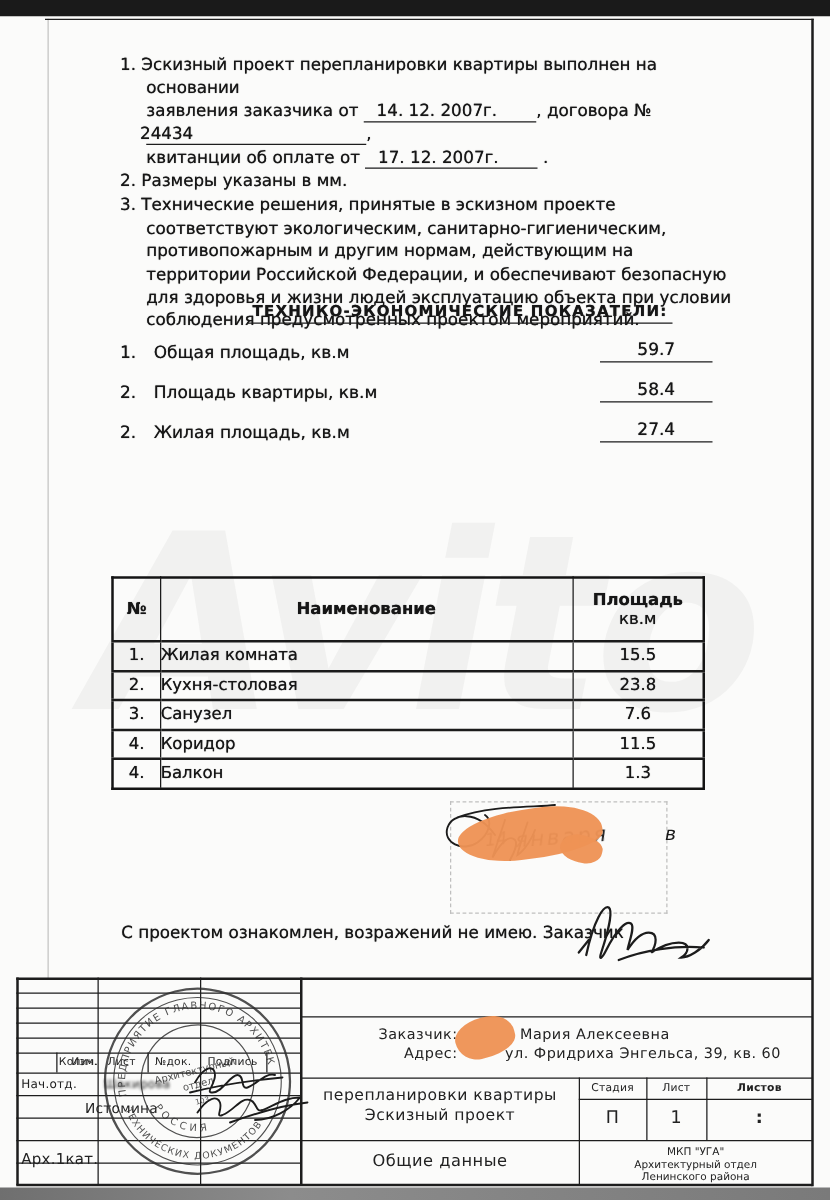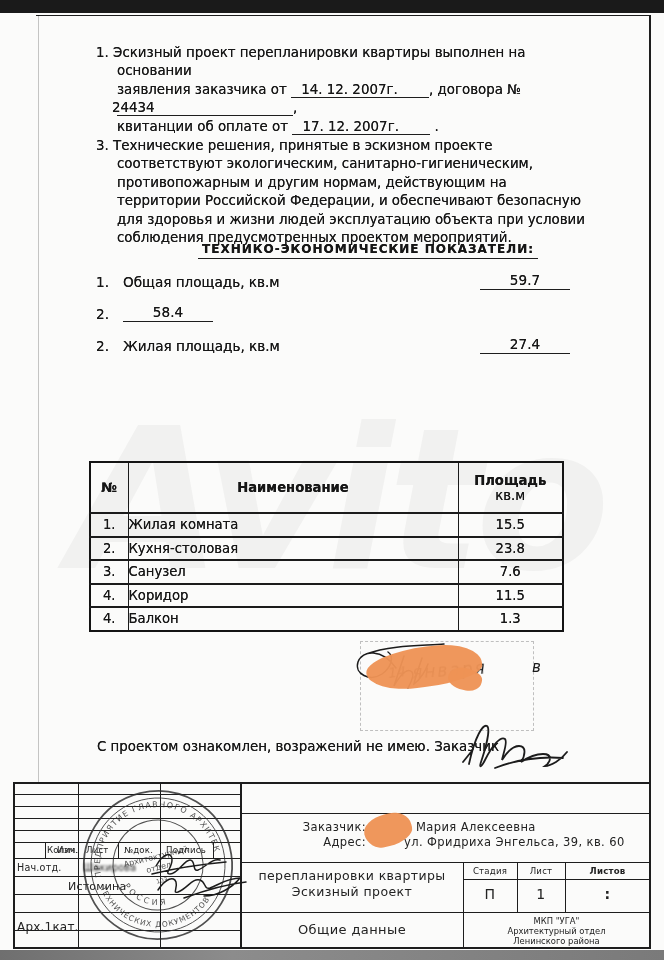--- a/index.html
+++ b/index.html
@@ -76,33 +76,38 @@
       <span>1.</span>
       <span>Эскизный проект перепланировки квартиры выполнен на основании</span><br>
       <span>заявления заказчика от</span>
       <span class="blank">14. 12. 2007г.</span><span>, договора №</span>
       <span class="blank wide">24434</span><span>,</span><br>
       <span>квитанции об оплате от</span>
       <span class="blank">17. 12. 2007г.</span>
       <span>.</span>
     </div>
     <div class="item">
+      <span>2.</span>
+      <span>Размеры указаны в мм.</span>
+    </div>
+    <div class="item">
       <span>3.</span>
       <span>Технические решения, принятые в эскизном проекте соответствуют экологическим, санитарно-гигиеническим, противопожарным и другим нормам, действующим на территории Российской Федерации, и обеспечивают безопасную для здоровья и жизни людей эксплуатацию объекта при условии соблюдения предусмотренных проектом мероприятий.</span>
     </div>
   </div>
 
   <div class="abs sec-head typed" style="left:198px;top:242px;">ТЕХНИКО-ЭКОНОМИЧЕСКИЕ ПОКАЗАТЕЛИ:</div>
   <div class="tep-row typed" style="top:272px;">
     <span class="tep-num">1.</span>
     <span class="tep-label">Общая площадь,  кв.м</span>
     <span class="tep-val">59.7</span>
   </div>
   <div class="tep-row typed" style="top:304px;">
     <span class="tep-num">2.</span>
+    <span class="tep-label">Площадь квартиры,  кв.м</span>
     <span class="tep-val">58.4</span>
   </div>
   <div class="tep-row typed" style="top:336px;">
     <span class="tep-num">2.</span>
     <span class="tep-label">Жилая площадь,  кв.м</span>
     <span class="tep-val">27.4</span>
   </div>
 
   <table class="expl typed">
     <colgroup>

